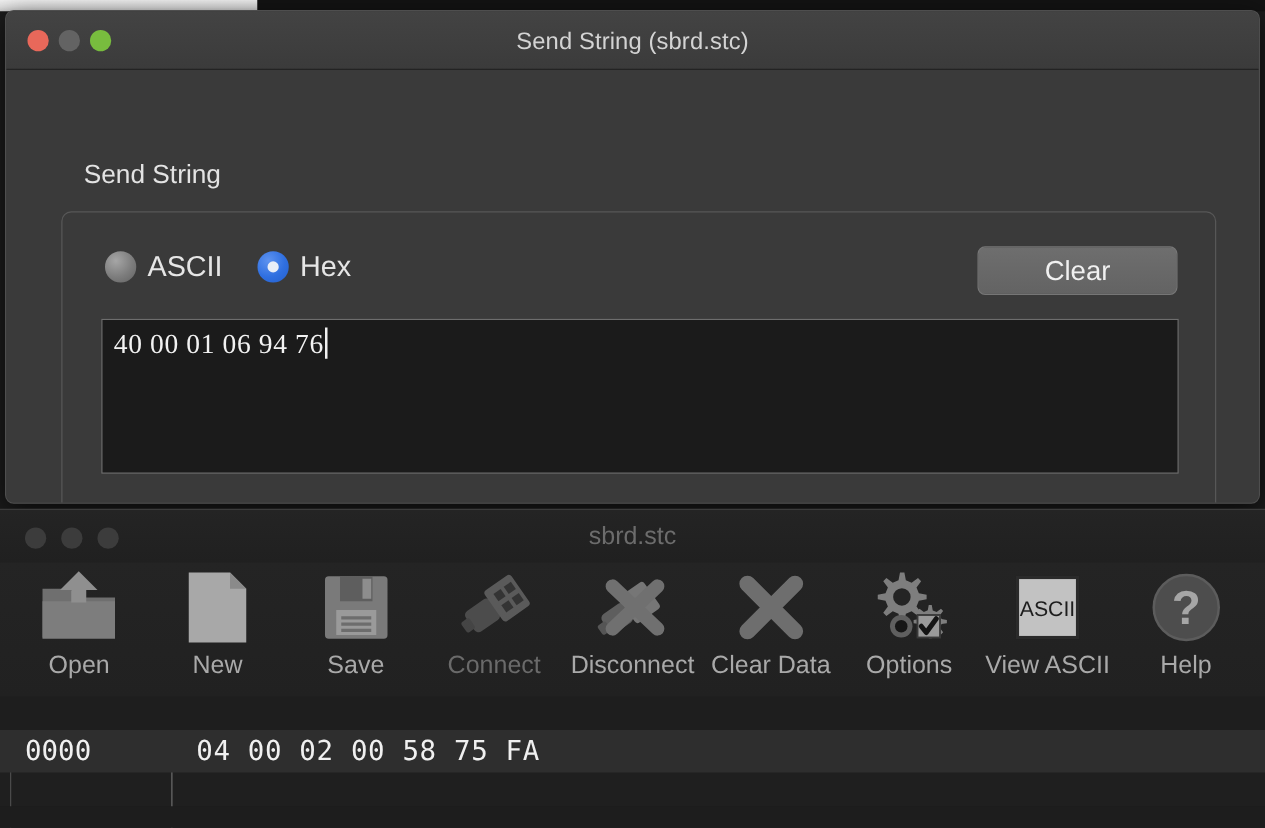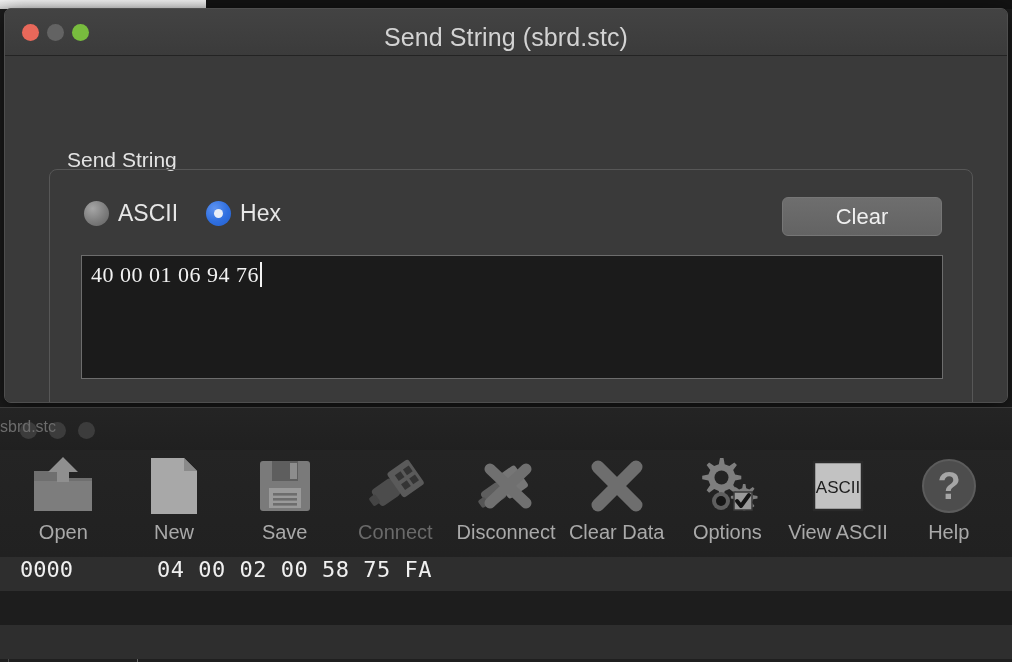--- a/index.html
+++ b/index.html
@@ -37,26 +37,26 @@
     border-bottom: 1px solid #232323;
   }
   .lights { position: absolute; left: 17px; top: 15px; display: flex; gap: 8px; }
   .light { width: 17px; height: 17px; border-radius: 50%; }
   .light.close  { background: #e8685a; }
   .light.min    { background: #636363; }
   .light.zoom   { background: #78bc3e; }
   .win-title {
     position: absolute; left: 0; right: 0; top: 14px;
     text-align: center;
-    font-size: 25px; color: #d3d3d3; letter-spacing: .1px;
+    font-size: 19px; color: #d3d3d3; letter-spacing: .1px;
   }
   .dialog-body { position: relative; height: 347px; background: #3a3a3a; }
 
   .group-label {
-    position: absolute; left: 62px; top: 92px;
+    position: absolute; left: 62px; top: 72px;
     font-size: 21px; color: #e3e3e3;
   }
   .groupbox {
     position: absolute; left: 44px; top: 113px;
     width: 924px; height: 245px;
     border: 1px solid #575757;
     border-radius: 8px;
   }
 
   .radio-row { position: absolute; left: 34px; top: 30px; display: flex; align-items: center; gap: 28px; }
@@ -114,41 +114,41 @@
     overflow: hidden;
   }
   .bg-titlebar {
     position: relative; height: 42px;
     background: linear-gradient(180deg,#242424 0%,#202020 100%);
   }
   .bg-lights { position: absolute; left: 20px; top: 14px; display: flex; gap: 12px; }
   .bg-light { width: 17px; height: 17px; border-radius: 50%; background: #3c3c3c; }
   .bg-title {
     position: absolute; left: 0; right: 0; top: 10px;
-    font-size: 16px; color: #6c6c6c;
+    text-align: center; font-size: 20px; color: #6c6c6c;
   }
 
   .toolbar {
     position: relative; height: 107px;
     background: linear-gradient(180deg,#242424 0%,#212121 100%);
     display: flex; align-items: flex-start; padding: 0 8px;
   }
   .tool {
     flex: 1 1 0; height: 105px;
     display: flex; flex-direction: column; align-items: center; justify-content: flex-start;
     padding-top: 4px; cursor: default;
   }
   .tool .glyph { height: 64px; display: flex; align-items: center; justify-content: center; }
   .tool .tlabel { font-size: 20px; color: #a9a9a9; margin-top: 3px; white-space: nowrap; }
   .tool.disabled .tlabel { color: #6a6a6a; }
   .tool.disabled .glyph { opacity: .62; }
 
   
   .hexdump { position: relative; height: 106px; background: #1f1f1f; }
-  .hd-row { position: relative; height: 34px; display: flex; align-items: flex-start; }
+  .hd-row { position: relative; height: 34px; display: flex; align-items: center; margin-top: 27px; }
   .hd-row.odd  { background: #2e2e2e; }
   .hd-row.even { background: #1d1d1d; }
   .hd-off {
     width: 137px; padding-left: 20px; flex: none;
     font-family: "DejaVu Sans Mono", monospace; font-size: 22px; color: #f0f0f0;
   }
   .hd-sep { position: absolute; left: 137px; top: 0; bottom: 0; width: 1px; background: #6a6a6a; }
   .hd-left-edge { position: absolute; left: 8px; top: 0; bottom: 0; width: 1px; background: #4a4a4a; }
   .hd-bytes {
     padding-left: 20px;

